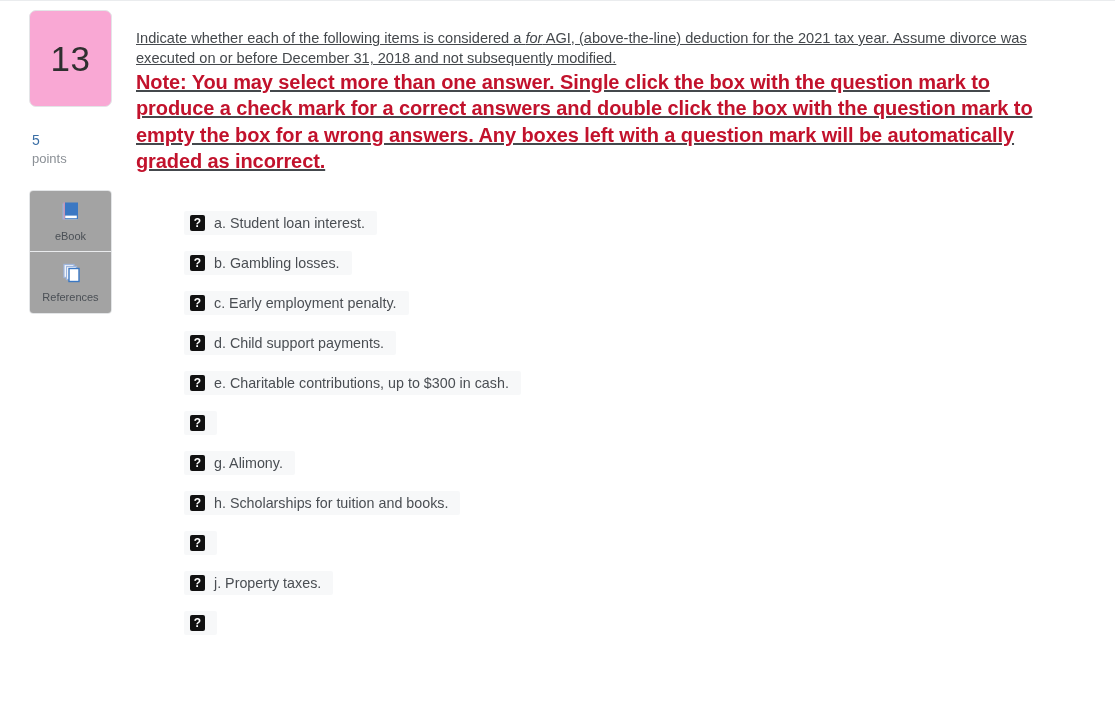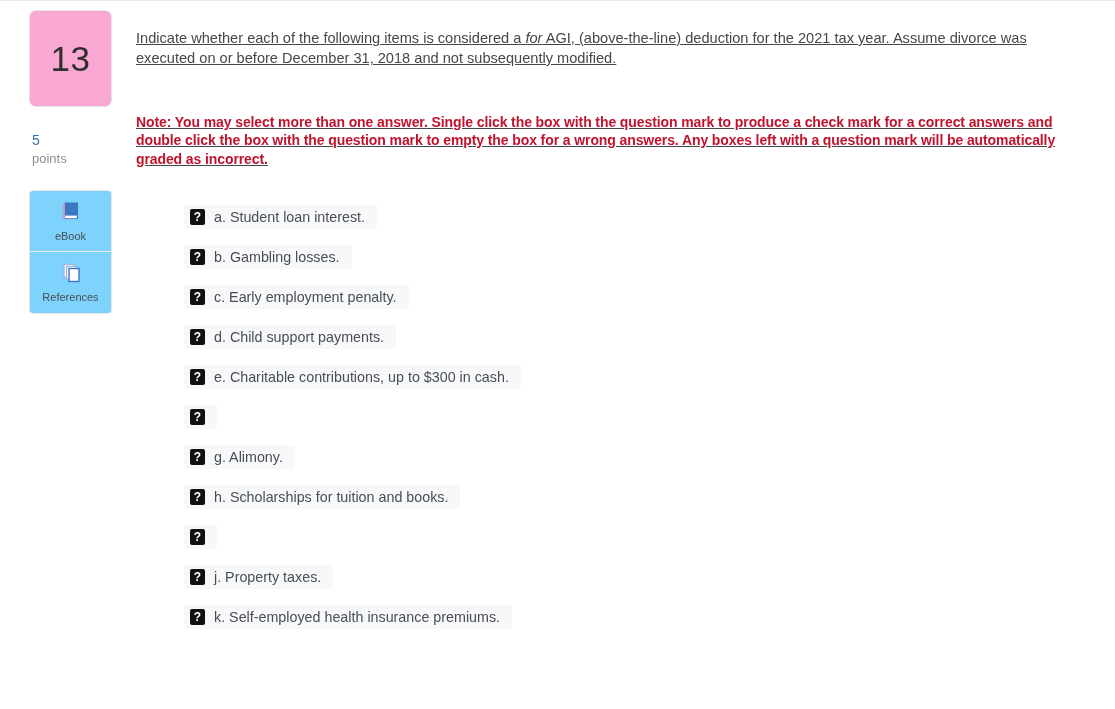--- a/index.html
+++ b/index.html
@@ -63,21 +63,21 @@
   }
   .tool-btn {
     height: 61px;
     border-bottom: 1px solid #e9ebed;
     display: flex;
     flex-direction: column;
     align-items: center;
     justify-content: center;
     gap: 8px;
     cursor: pointer;
-    background: #7dd3fc;
+    background: #a3a3a3;
   }
   .tool-btn:last-child { border-bottom: none; }
   .tool-btn .tool-label {
     font-size: 11px;
     color: #4a4f55;
     line-height: 1;
   }
   .tool-ico { width: 24px; height: 22px; display:block; }
 
   
@@ -91,24 +91,23 @@
     line-height: 1.37;
     color: #44484c;
     width: 935px;
     text-decoration: underline;
   }
   #question-text .italic { font-style: italic; }
   #note-text {
     display: block;
     color: #c2122c;
     font-weight: bold;
-    font-size: 14px;
+    font-size: 20px;
     line-height: 1.32;
     letter-spacing: -0.1px;
-    margin-top: 44px;
   }
 
   #answer-list {
     margin-top: 36px;
     padding-left: 48px;
   }
   .answer-row {
     height: 25px;
     margin-bottom: 15px;
     display: flex;
@@ -245,19 +244,18 @@
         </div>
         <div class="answer-row">
           <div class="answer-inner">
             <span class="qmark-box">?</span>
             <span class="answer-label">j. Property taxes.</span>
           </div>
         </div>
         <div class="answer-row">
           <div class="answer-inner">
             <span class="qmark-box">?</span>
-            <span class="answer-label">k. Self-employed health insurance premiums.</span>
           </div>
         </div>
       </div>
 
   </div>
 </div>
 
 </body></html>

